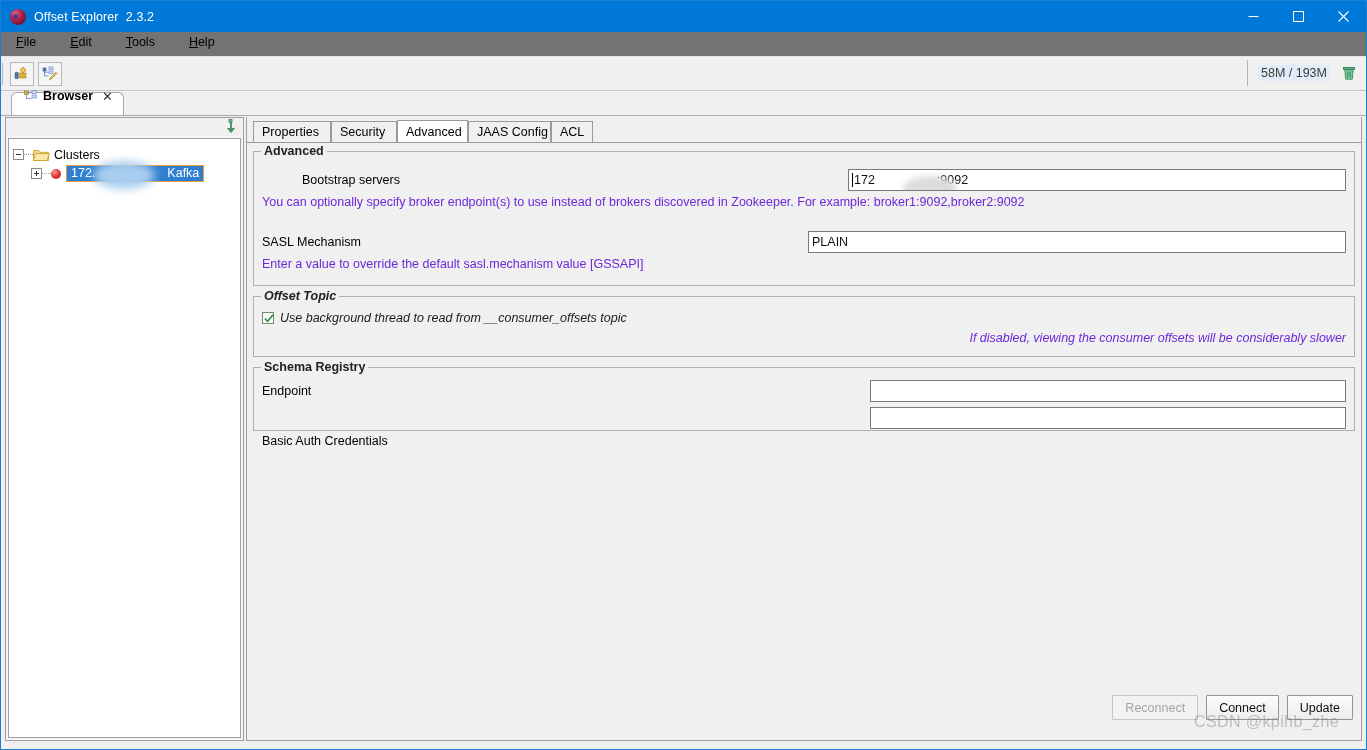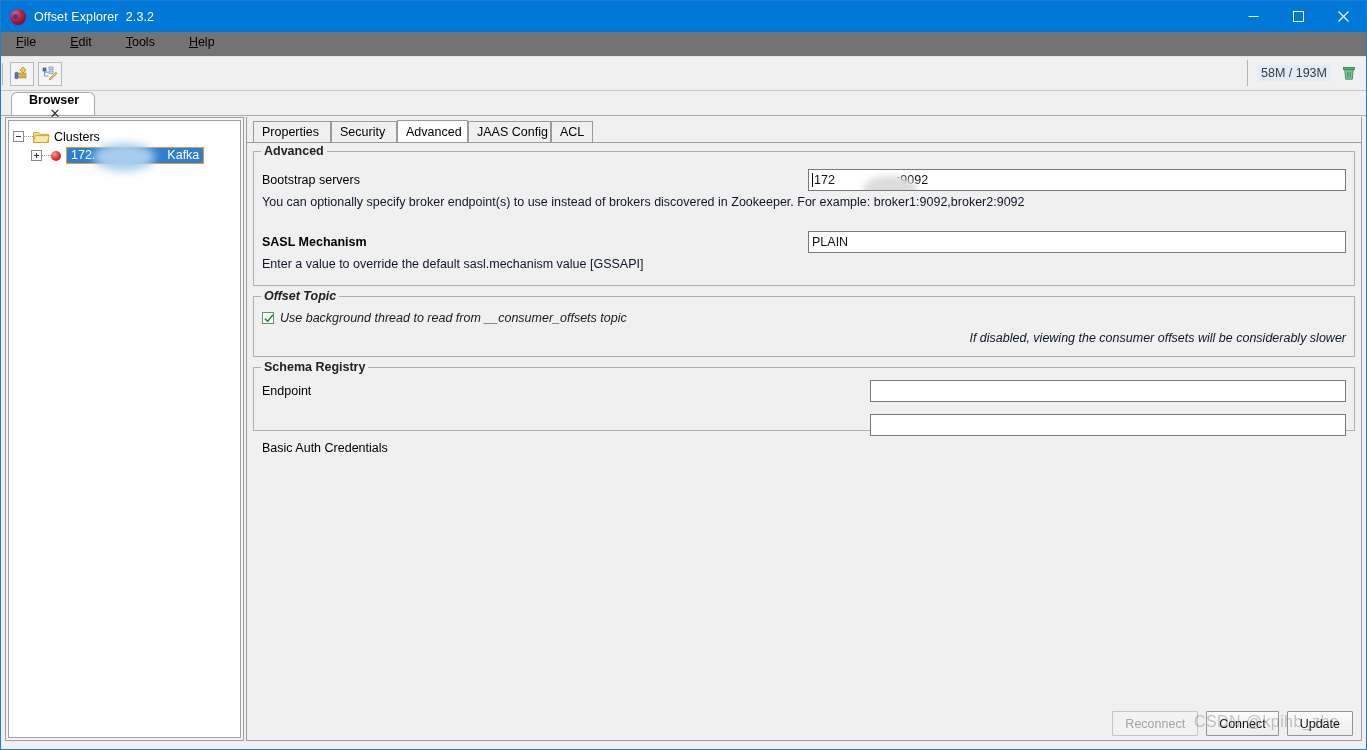--- a/index.html
+++ b/index.html
@@ -146,21 +146,20 @@
     left: 10px; top: 1px;
     height: 23px;
     display: flex;
     align-items: center;
     padding: 0 8px 16px 12px;
     background: #ffffff;
     border: 1px solid #a9a9a9;
     border-bottom: none;
     border-radius: 6px 6px 0 0;
     box-sizing: border-box;
-    flex-direction: column;
   }
   .dock-tab-label {
     font-size: 12.5px;
     font-weight: bold;
     color: #000;
     margin: 0 7px 0 5px;
   }
   .dock-tab-close {
     font-size: 13px;
     color: #333;
@@ -179,21 +178,21 @@
     gap: 2px;
   }
 
   
   .tree-panel {
     width: 239px;
     background: #f5f5f5;
     border: 1px solid #9e9e9e;
     box-sizing: border-box;
     display: flex;
-    flex-direction: row;
+    flex-direction: column;
   }
   .tree-header {
     height: 18px;
     background: #f0f0f0;
     position: relative;
     flex: none;
   }
   .tree-min-icon {
     position: absolute;
     right: 5px; top: 1px;
@@ -350,21 +349,21 @@
     display: flex;
     align-items: center;
     padding: 0 3px;
     font-size: 12.5px;
     color: #111;
     position: relative;
     overflow: hidden;
   }
   .hint {
     font-size: 12.5px;
-    color: #0f172a;
+    color: #6d28d9;
     margin: 3px 0 0 0;
   }
   .caret {
     display: inline-block;
     width: 1px;
     height: 14px;
     background: #000;
     margin-right: 1px;
     vertical-align: middle;
   }
@@ -386,21 +385,21 @@
     margin-right: 6px;
     position: relative;
     flex: none;
     box-sizing: border-box;
   }
   .chkbox svg { position: absolute; left: 1px; top: 0px; }
 
   
   .footer {
     position: absolute;
-    right: 8px; bottom: 4px;
+    right: 8px; bottom: 20px;
     display: flex;
     align-items: center;
     gap: 8px;
   }
   .btn {
     min-width: 66px;
     height: 25px;
     padding: 0 12px;
     border: 1px solid #949494;
     background: linear-gradient(#fcfcfc, #ededed);
@@ -561,34 +560,34 @@
             <span>ACL</span>
           </div>
       </div>
 
       <div class="form-body">
 
         <div class="group" style="height:135px;">
           <div class="group-title">Advanced</div>
 
           <div class="field-row" style="margin-top:4px;">
-            <div class="field-label" style="width:546px;">Bootstrap servers</div>
+            <div class="field-label" style="width:546px;margin-left:40px;">Bootstrap servers</div>
             <div class="field-input" style="flex:1;">
               <span class="caret"></span>
                 <span>172</span>
                 <span style="display:inline-block;width:62px;position:relative;">
                   <span class="blob-gray"></span>
                 </span>
                 <span>:9092</span>
             </div>
           </div>
           <div class="hint">You can optionally specify broker endpoint(s) to use instead of brokers discovered in Zookeeper. For example: broker1:9092,broker2:9092</div>
 
           <div class="field-row" style="margin-top:21px;">
-            <div class="field-label" style="width:546px;font-weight:bold;">SASL Mechanism</div>
+            <div class="field-label" style="width:546px;">SASL Mechanism</div>
             <div class="field-input" style="flex:1;">PLAIN</div>
           </div>
           <div class="hint">Enter a value to override the default sasl.mechanism value [GSSAPI]</div>
         </div>
 
         <div class="group" style="height:61px;font-style:italic;">
           <div class="group-title">Offset Topic</div>
 
           <div class="chk-row">
             <div class="chkbox">
@@ -597,21 +596,21 @@
               </svg>
             </div>
             <div style="font-size:12.5px;">Use background thread to read from __consumer_offsets topic</div>
           </div>
           <div class="hint" style="margin-top:6px;text-align:right;">If disabled, viewing the consumer offsets will be considerably slower</div>
         </div>
 
         <div class="group" style="height:64px;">
           <div class="group-title">Schema Registry</div>
 
-          <div class="field-row" style="height:22px;margin-bottom:12px;align-items:center;">
+          <div class="field-row" style="height:22px;margin-bottom:5px;align-items:center;">
             <div class="field-label" style="width:608px;">Endpoint</div>
             <div class="field-input" style="flex:1;"></div>
           </div>
 
           <div class="field-row" style="height:22px;margin-bottom:0;">
             <div class="field-label" style="width:608px;margin-top:45px;">Basic Auth Credentials</div>
             <div class="field-input" style="flex:1;"></div>
           </div>
         </div>
 

